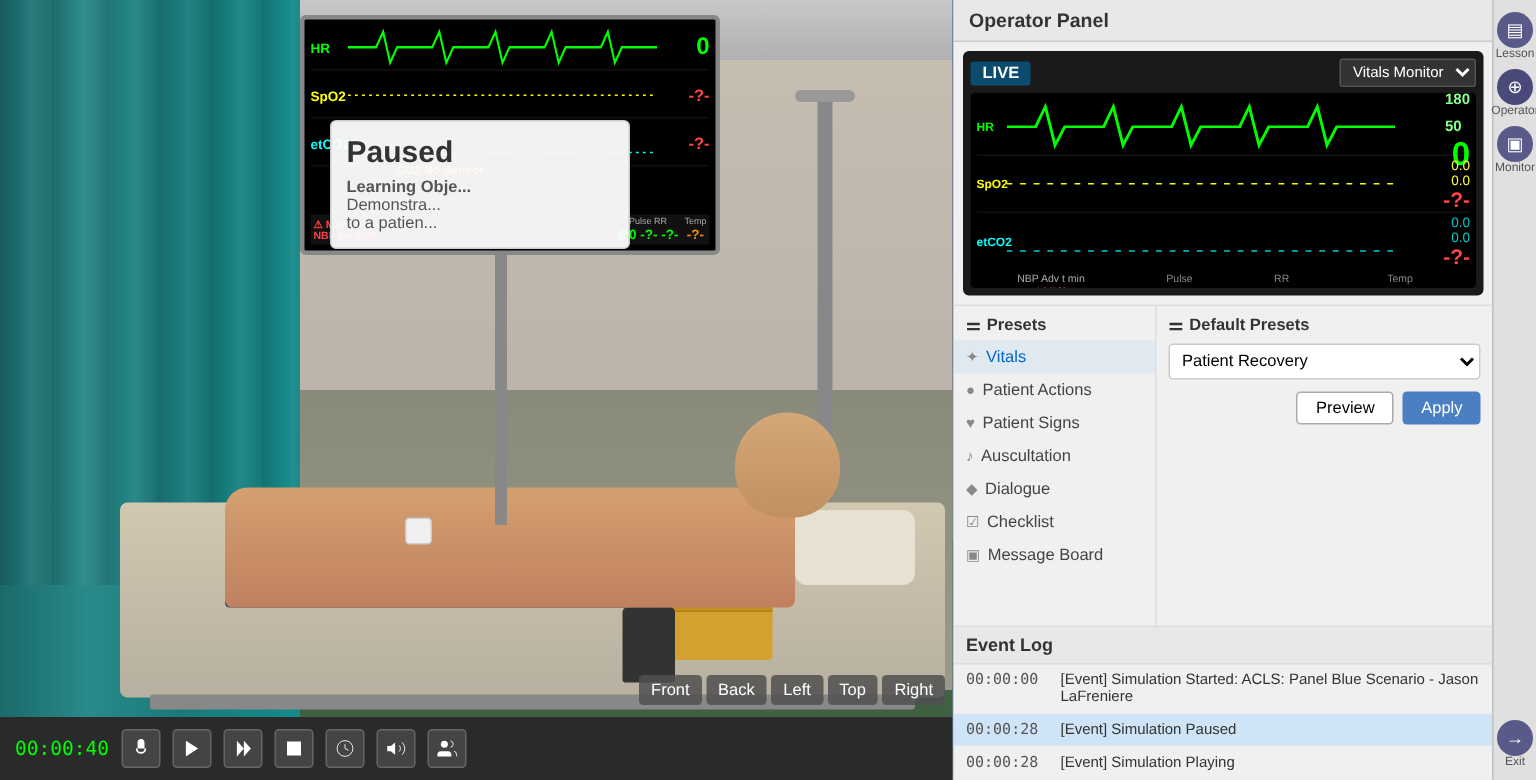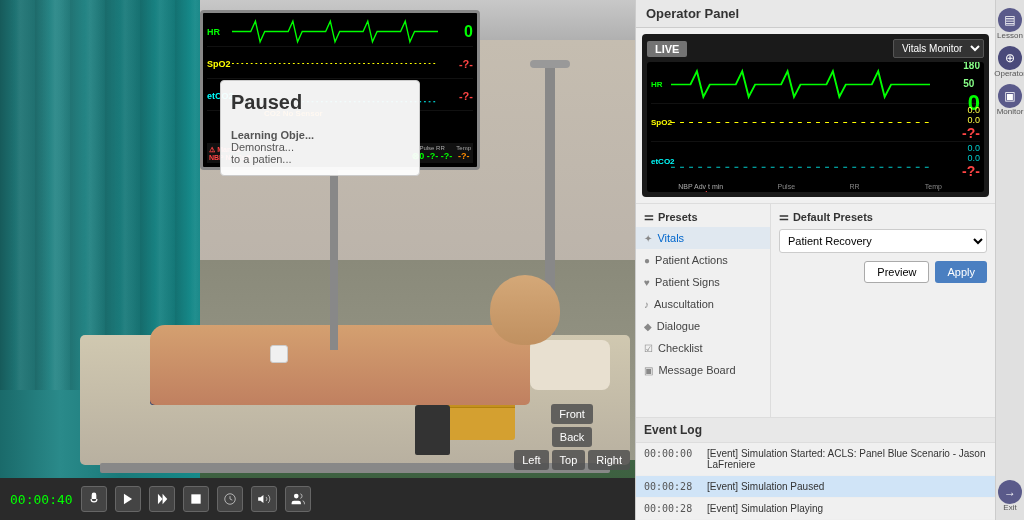--- a/index.html
+++ b/index.html
@@ -165,21 +165,21 @@
       background: rgba(255,255,255,0.95);
       border: 1px solid #ccc;
       border-radius: 4px;
       padding: 10px;
       z-index: 10;
     }
     .paused-title {
       font-size: 20px;
       font-weight: bold;
       color: #333;
-      margin-bottom: 15px;
+      margin-bottom: 5px;
     }
     .paused-text {
       font-size: 11px;
       color: #555;
     }
 
     
     #bottom-controls {
       position: absolute;
       bottom: 0; left: 0;
@@ -208,21 +208,20 @@
       font-size: 12px;
     }
     .ctrl-btn svg { width: 14px; height: 14px; fill: #fff; }
 
     
     .nav-btns {
       position: absolute;
       bottom: 50px; right: 5px;
       z-index: 15;
       display: flex;
-      flex-direction: column;
       gap: 3px;
     }
     .nav-row { display: flex; gap: 3px; justify-content: center; }
     .nav-btn {
       background: rgba(80,80,80,0.85);
       color: #fff;
       border: none;
       padding: 4px 8px;
       font-size: 11px;
       border-radius: 3px;
@@ -258,21 +257,21 @@
       padding: 5px;
       flex-shrink: 0;
     }
     .vitals-header {
       display: flex;
       justify-content: space-between;
       align-items: center;
       margin-bottom: 4px;
     }
     .live-badge {
-      background: #737373;
+      background: #0c4a6e;
       color: #fff;
       padding: 2px 8px;
       font-size: 11px;
       font-weight: bold;
       border-radius: 2px;
     }
     .vitals-select {
       background: #333;
       color: #fff;
       border: 1px solid #555;

